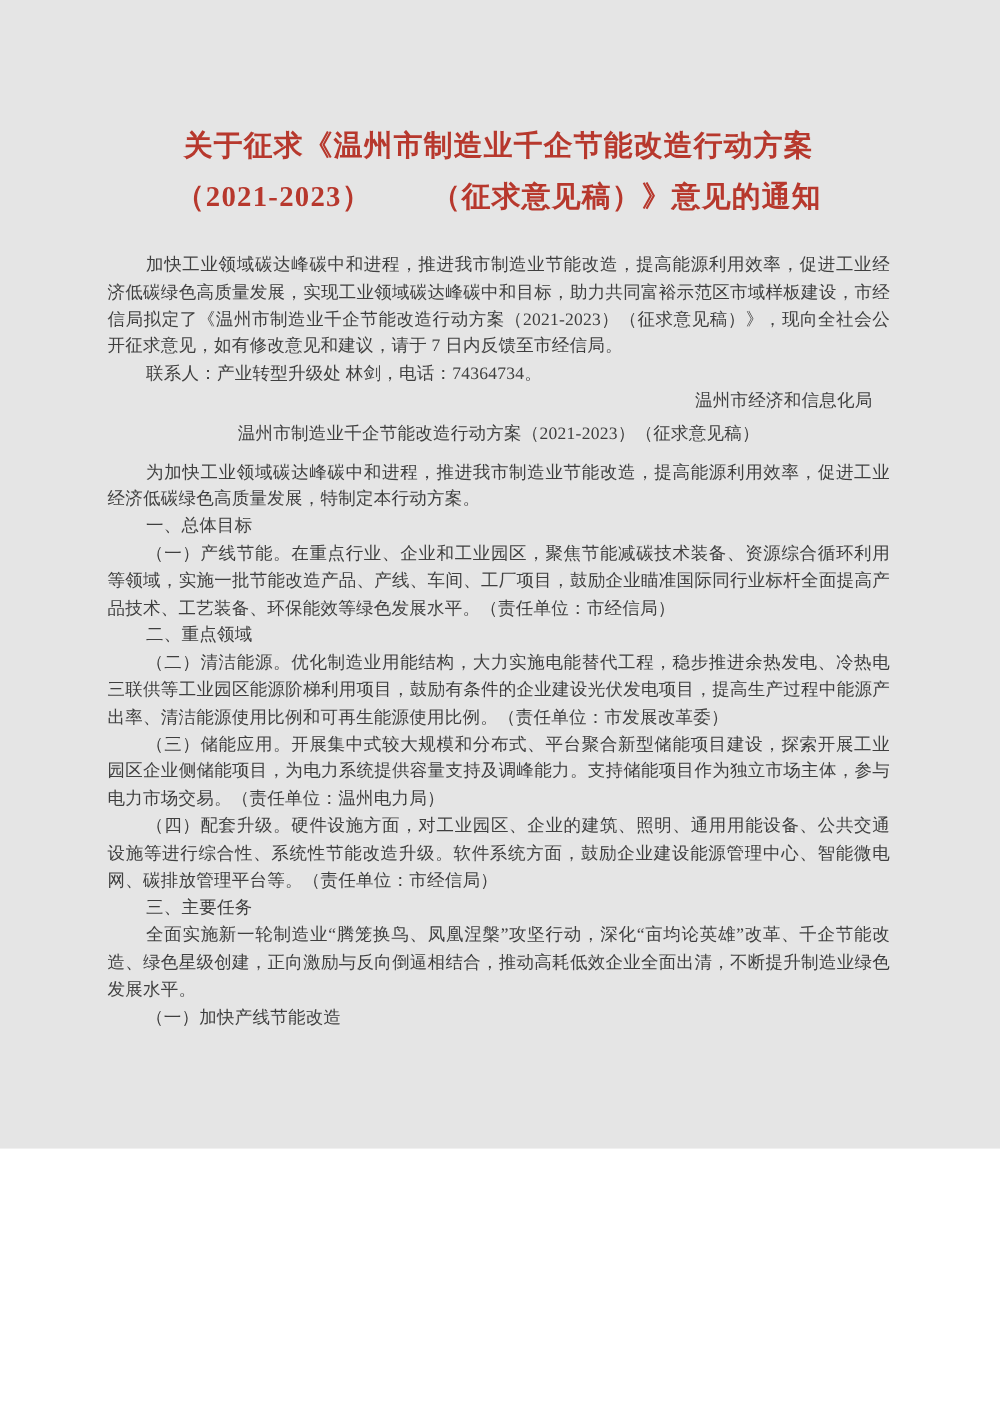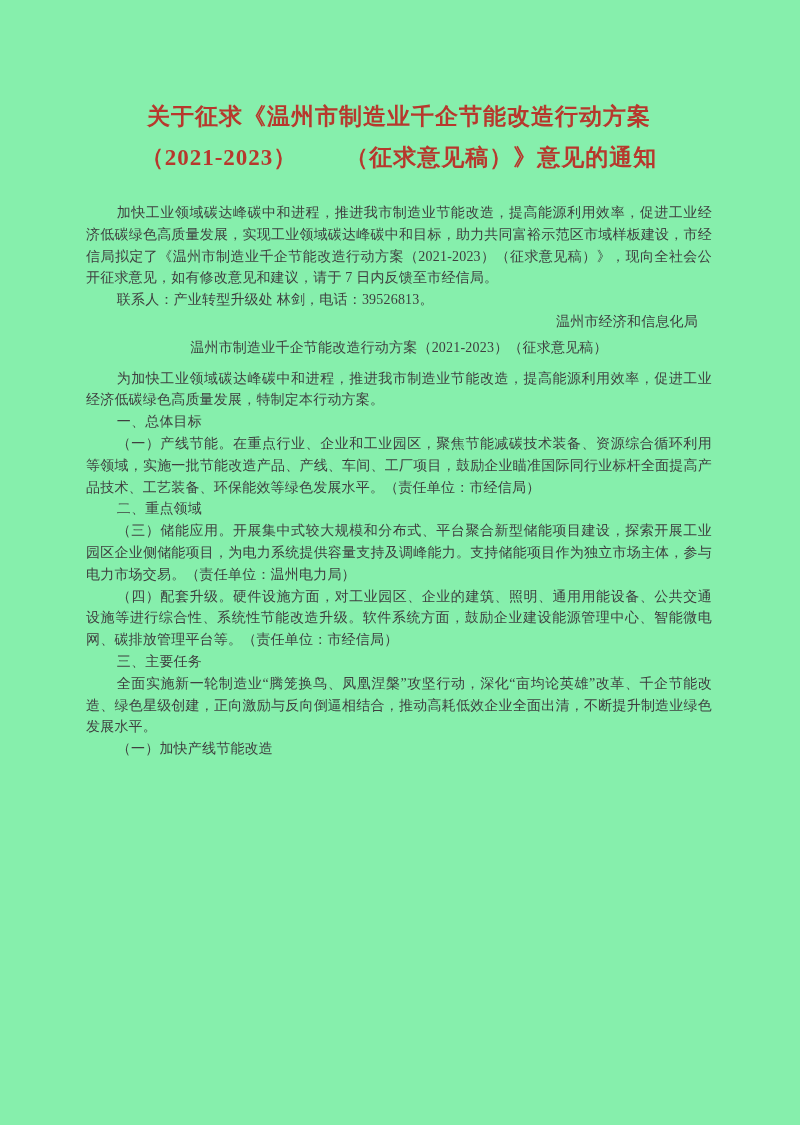--- a/index.html
+++ b/index.html
@@ -3,23 +3,23 @@
 <meta charset="utf-8">
 <style>
   html, body {
     margin: 0;
     padding: 0;
     background: #ffffff;
   }
   .page {
     position: relative;
     width: 800px;
-    height: 1125px;
+    height: 919px;
     box-sizing: border-box;
-    background: #86efac;
+    background: #e5e5e5;
     padding: 96px 88px 0 86px;
     font-family: "Liberation Serif", "DejaVu Serif", serif;
     color: #3f3f3f;
     overflow: hidden;
   }
   .doc-title {
     margin: 0 0 24px 0;
     text-align: center;
     color: #b7382d;
     font-size: 23px;
@@ -52,36 +52,37 @@
 
   <h1 class="doc-title">
     <span>关于征求《温州市制造业千企节能改造行动方案</span><br>
     <span>（2021-2023）　　（征求意见稿）》意见的通知</span>
   </h1>
 
   <div class="doc-body">
 
     <p class="indent">加快工业领域碳达峰碳中和进程，推进我市制造业节能改造，提高能源利用效率，促进工业经济低碳绿色高质量发展，实现工业领域碳达峰碳中和目标，助力共同富裕示范区市域样板建设，市经信局拟定了《温州市制造业千企节能改造行动方案（2021-2023）（征求意见稿）》，现向全社会公开征求意见，如有修改意见和建议，请于 7 日内反馈至市经信局。</p>
 
-    <p class="indent">联系人：产业转型升级处  林剑，电话：39526813。</p>
+    <p class="indent">联系人：产业转型升级处  林剑，电话：74364734。</p>
 
 
     <p class="right issuer-line">温州市经济和信息化局</p>
 
     <p class="center plan-title">温州市制造业千企节能改造行动方案（2021-2023）（征求意见稿）</p>
 
     <p class="indent preamble">为加快工业领域碳达峰碳中和进程，推进我市制造业节能改造，提高能源利用效率，促进工业经济低碳绿色高质量发展，特制定本行动方案。</p>
 
     <p class="indent">一、总体目标</p>
 
 
     <p class="indent">（一）产线节能。在重点行业、企业和工业园区，聚焦节能减碳技术装备、资源综合循环利用等领域，实施一批节能改造产品、产线、车间、工厂项目，鼓励企业瞄准国际同行业标杆全面提高产品技术、工艺装备、环保能效等绿色发展水平。（责任单位：市经信局）</p>
 
     <p class="indent">二、重点领域</p>
 
+    <p class="indent">（二）清洁能源。优化制造业用能结构，大力实施电能替代工程，稳步推进余热发电、冷热电三联供等工业园区能源阶梯利用项目，鼓励有条件的企业建设光伏发电项目，提高生产过程中能源产出率、清洁能源使用比例和可再生能源使用比例。（责任单位：市发展改革委）</p>
 
     <p class="indent">（三）储能应用。开展集中式较大规模和分布式、平台聚合新型储能项目建设，探索开展工业园区企业侧储能项目，为电力系统提供容量支持及调峰能力。支持储能项目作为独立市场主体，参与电力市场交易。（责任单位：温州电力局）</p>
 
     <p class="indent">（四）配套升级。硬件设施方面，对工业园区、企业的建筑、照明、通用用能设备、公共交通设施等进行综合性、系统性节能改造升级。软件系统方面，鼓励企业建设能源管理中心、智能微电网、碳排放管理平台等。（责任单位：市经信局）</p>
 
     <p class="indent">三、主要任务</p>
 
     <p class="indent">全面实施新一轮制造业“腾笼换鸟、凤凰涅槃”攻坚行动，深化“亩均论英雄”改革、千企节能改造、绿色星级创建，正向激励与反向倒逼相结合，推动高耗低效企业全面出清，不断提升制造业绿色发展水平。</p>
 
     <p class="indent">（一）加快产线节能改造</p>

